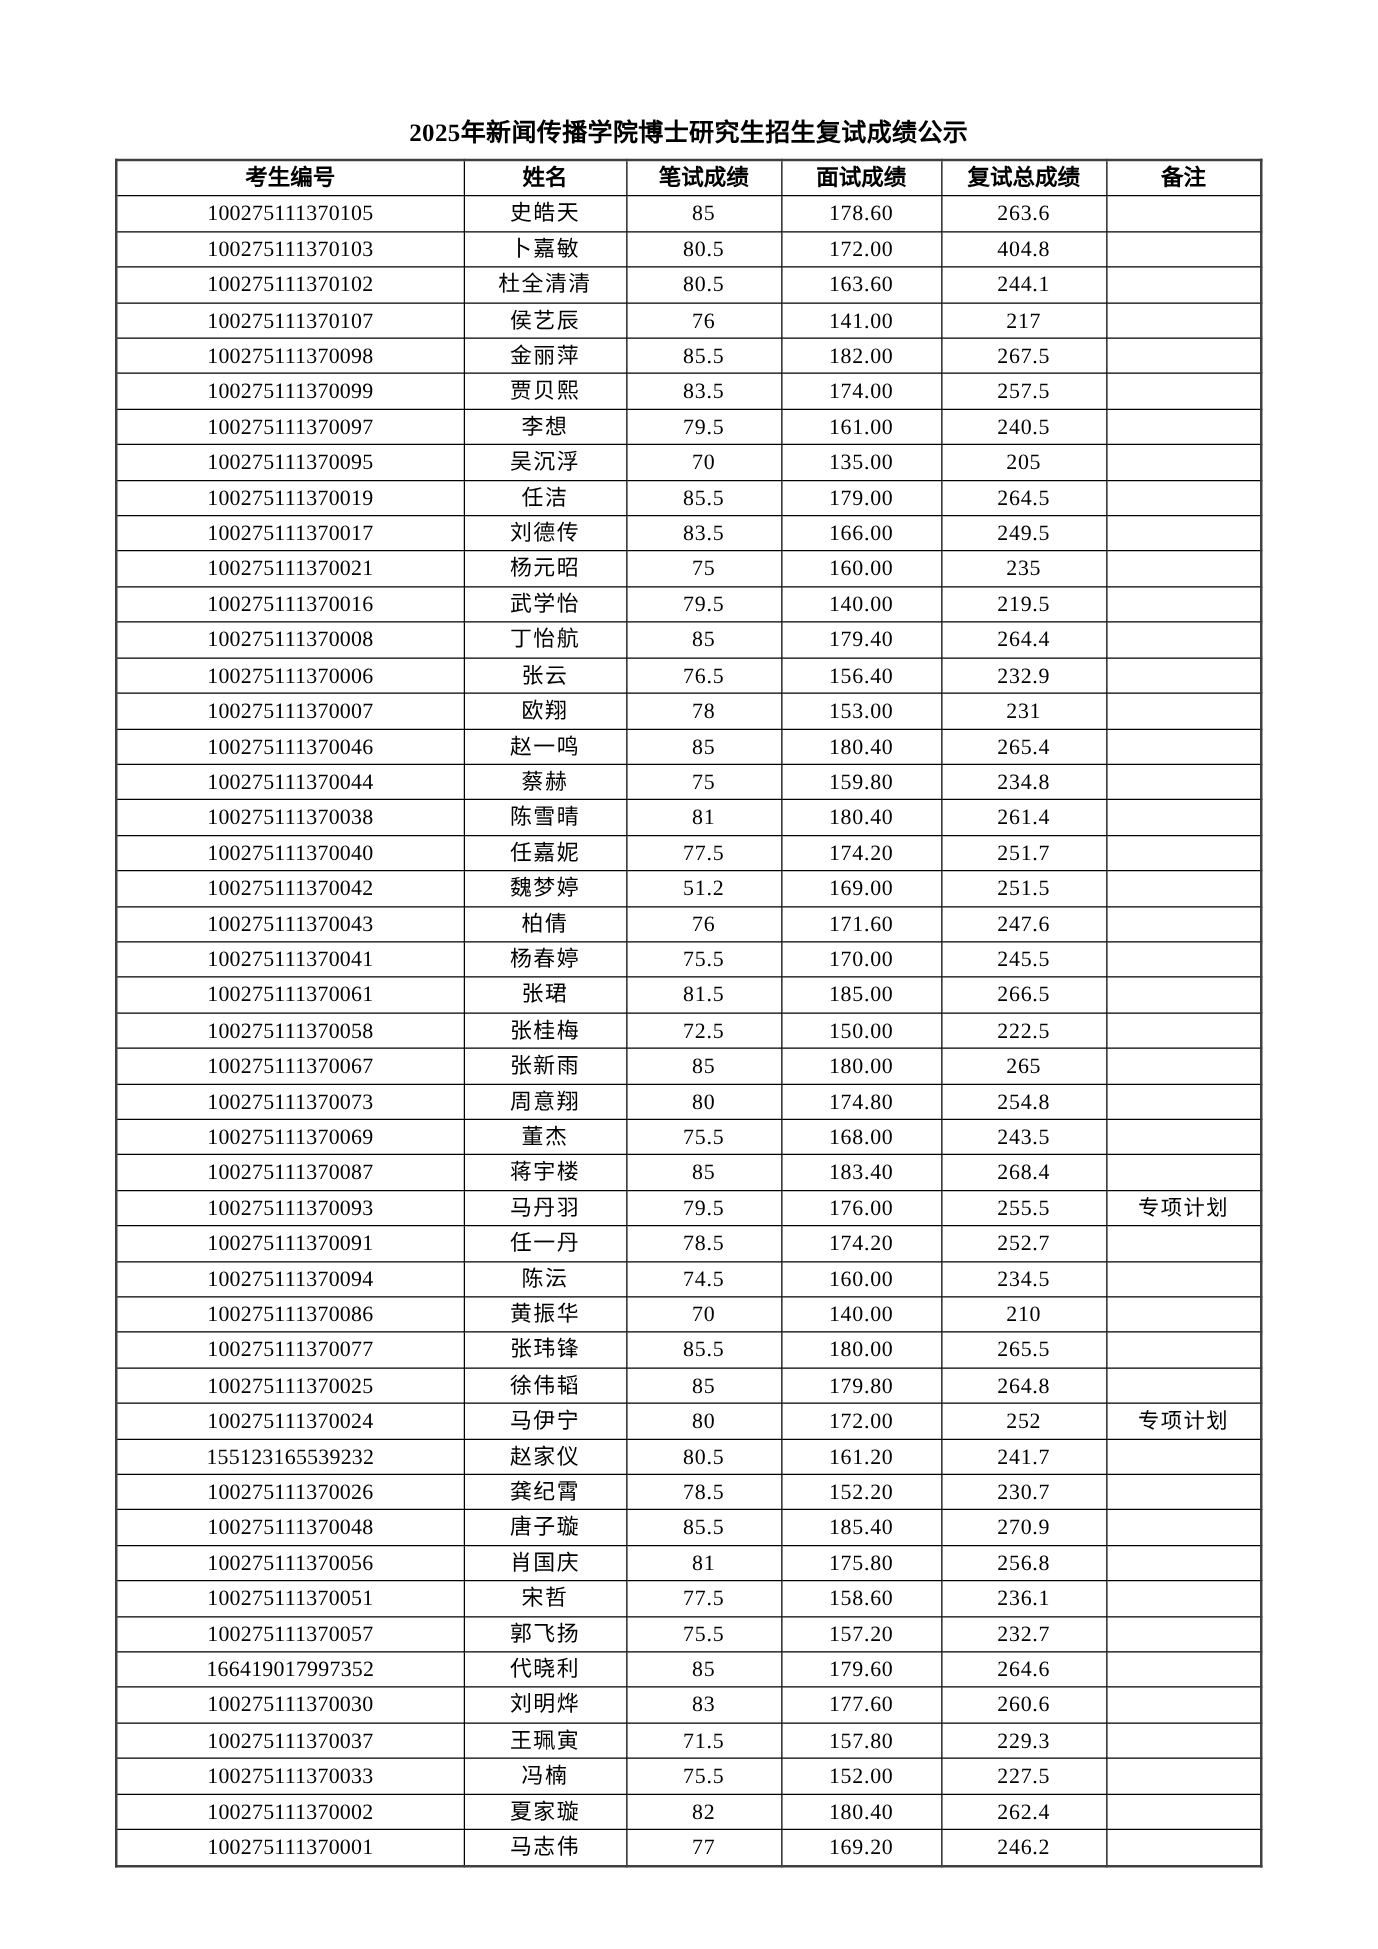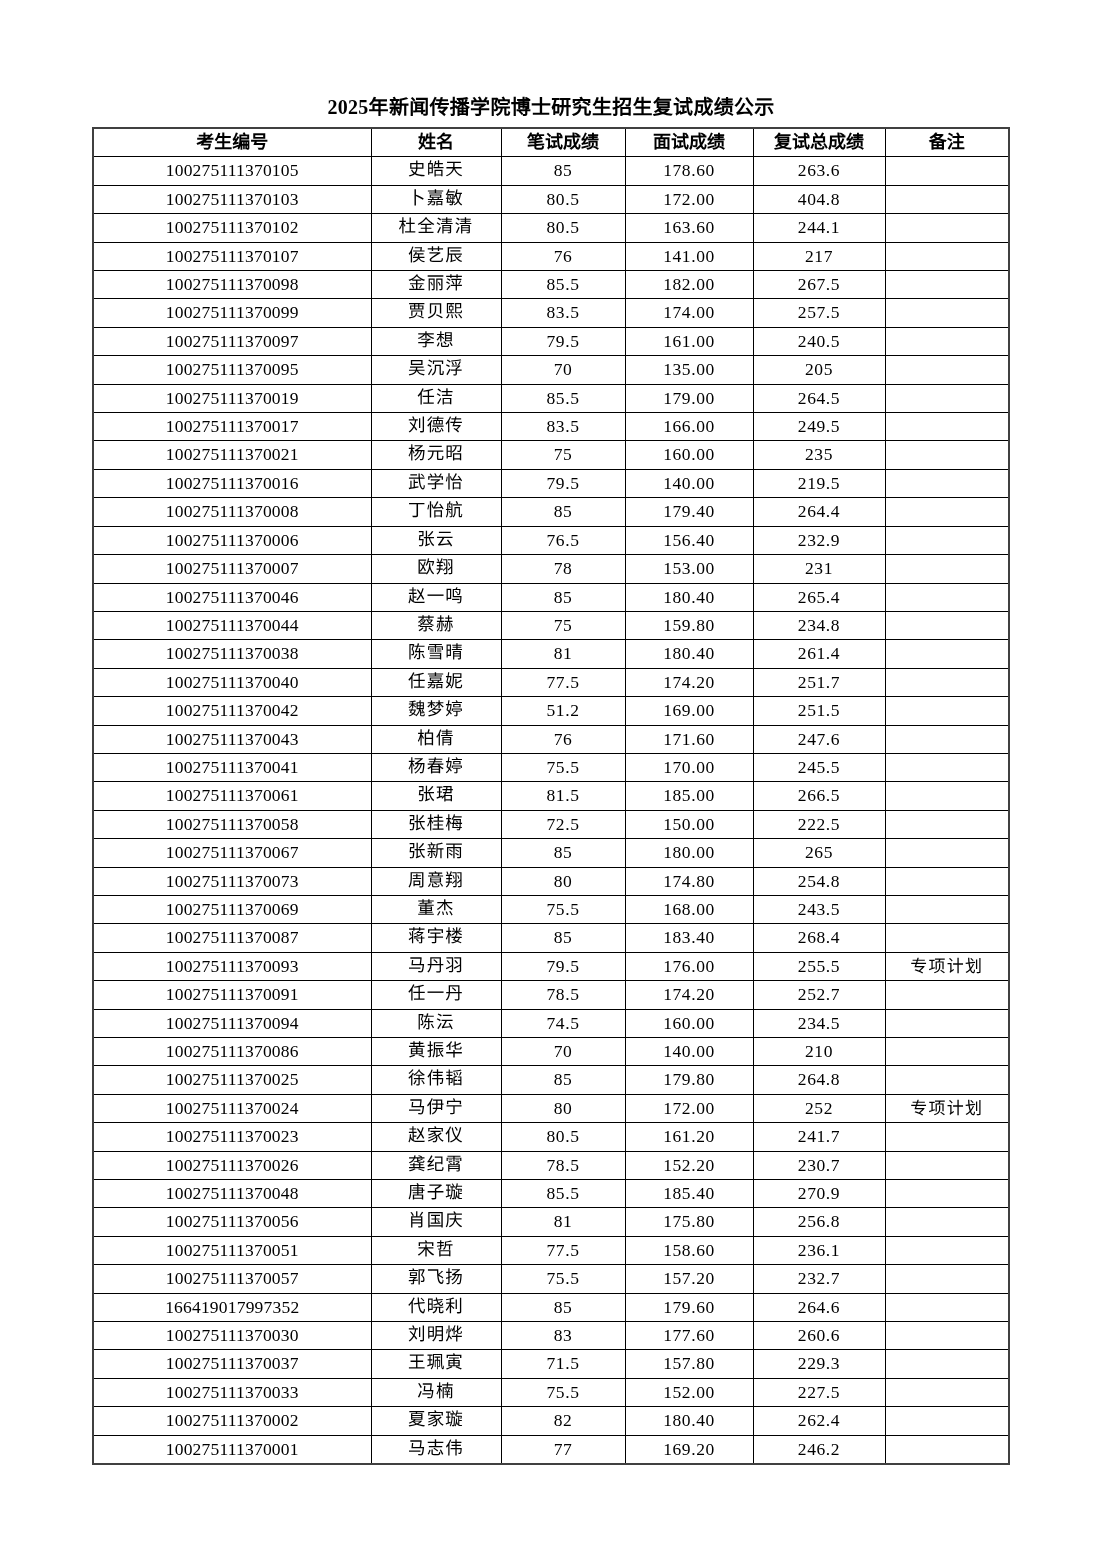--- a/index.html
+++ b/index.html
@@ -72,21 +72,21 @@
   }
   table.scores tbody td {
     font-weight: normal;
   }
   td.cell-id {
     font-family: "Liberation Serif", "DejaVu Serif", serif;
     font-size: 17.5px;
     letter-spacing: 0.2px;
   }
   td.cell-name {
-    font-family: Liberation Mono, monospace;
+    font-family: Liberation Sans, sans-serif;
     font-size: 17.5px;
     letter-spacing: 1.2px;
   }
   td.cell-num {
     font-family: "Liberation Serif", "DejaVu Serif", serif;
     font-size: 17.5px;
     letter-spacing: 0.6px;
   }
   td.cell-note {
     font-family: "Liberation Serif", "DejaVu Serif", serif;
@@ -377,37 +377,45 @@
           </tr>
           <tr>
             <td class="cell-id">100275111370086</td>
             <td class="cell-name">黄振华</td>
             <td class="cell-num">70</td>
             <td class="cell-num">140.00</td>
             <td class="cell-num">210</td>
             <td class="cell-note"></td>
           </tr>
           <tr>
+            <td class="cell-id">100275111370077</td>
+            <td class="cell-name">张玮锋</td>
+            <td class="cell-num">85.5</td>
+            <td class="cell-num">180.00</td>
+            <td class="cell-num">265.5</td>
+            <td class="cell-note"></td>
+          </tr>
+          <tr>
             <td class="cell-id">100275111370025</td>
             <td class="cell-name">徐伟韬</td>
             <td class="cell-num">85</td>
             <td class="cell-num">179.80</td>
             <td class="cell-num">264.8</td>
             <td class="cell-note"></td>
           </tr>
           <tr>
             <td class="cell-id">100275111370024</td>
             <td class="cell-name">马伊宁</td>
             <td class="cell-num">80</td>
             <td class="cell-num">172.00</td>
             <td class="cell-num">252</td>
             <td class="cell-note">专项计划</td>
           </tr>
           <tr>
-            <td class="cell-id">100275111370023</td>
+            <td class="cell-id">155123165539232</td>
             <td class="cell-name">赵家仪</td>
             <td class="cell-num">80.5</td>
             <td class="cell-num">161.20</td>
             <td class="cell-num">241.7</td>
             <td class="cell-note"></td>
           </tr>
           <tr>
             <td class="cell-id">100275111370026</td>
             <td class="cell-name">龚纪霄</td>
             <td class="cell-num">78.5</td>

